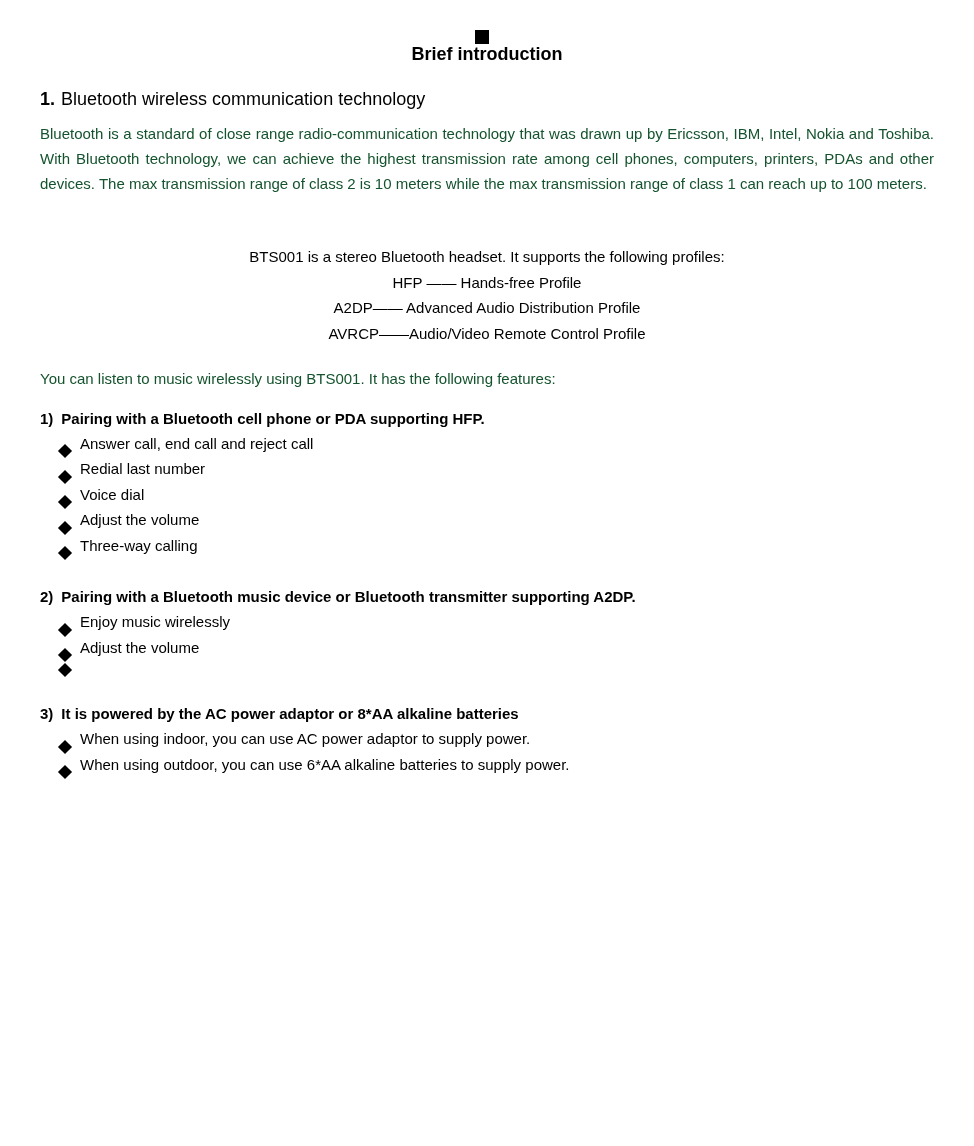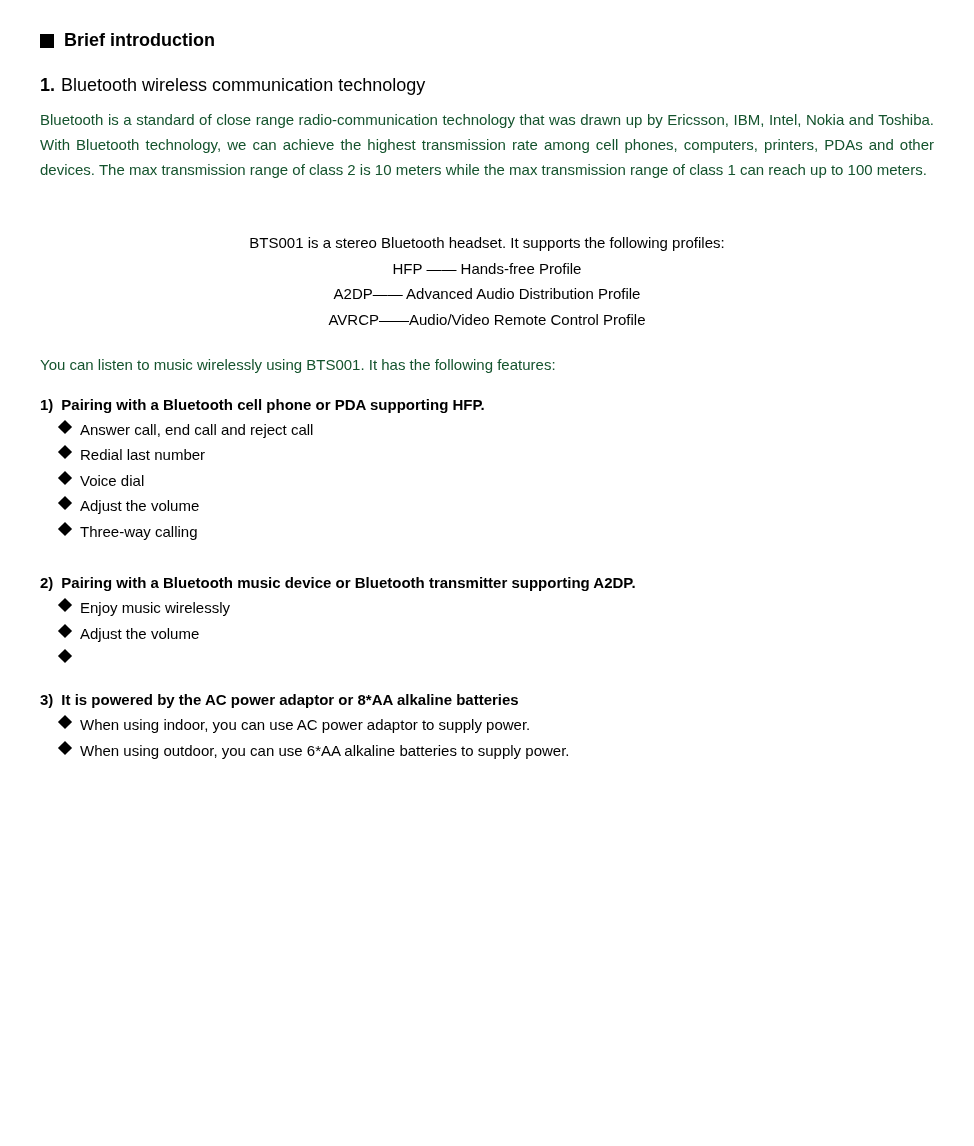--- a/index.html
+++ b/index.html
@@ -15,20 +15,21 @@
       font-family: Arial, sans-serif;
       font-size: 15px;
       color: #000000;
       padding: 30px 40px;
     }
 
     .brief-intro-header {
       display: flex;
       align-items: center;
       margin-bottom: 24px;
+      flex-direction: column;
     }
 
     .brief-intro-header .square-bullet {
       display: inline-block;
       width: 14px;
       height: 14px;
       background: #000;
       margin-right: 10px;
       flex-shrink: 0;
     }
@@ -93,21 +94,21 @@
     }
 
     .feature-list {
       list-style: none;
       margin-left: 20px;
       margin-bottom: 10px;
     }
 
     .feature-list li {
       display: flex;
-      align-items: flex-start;
+      align-items: flex-end;
       font-size: 15px;
       line-height: 1.7;
       color: #000;
     }
 
     .diamond-bullet {
       display: inline-block;
       width: 10px;
       height: 10px;
       background: #000;

